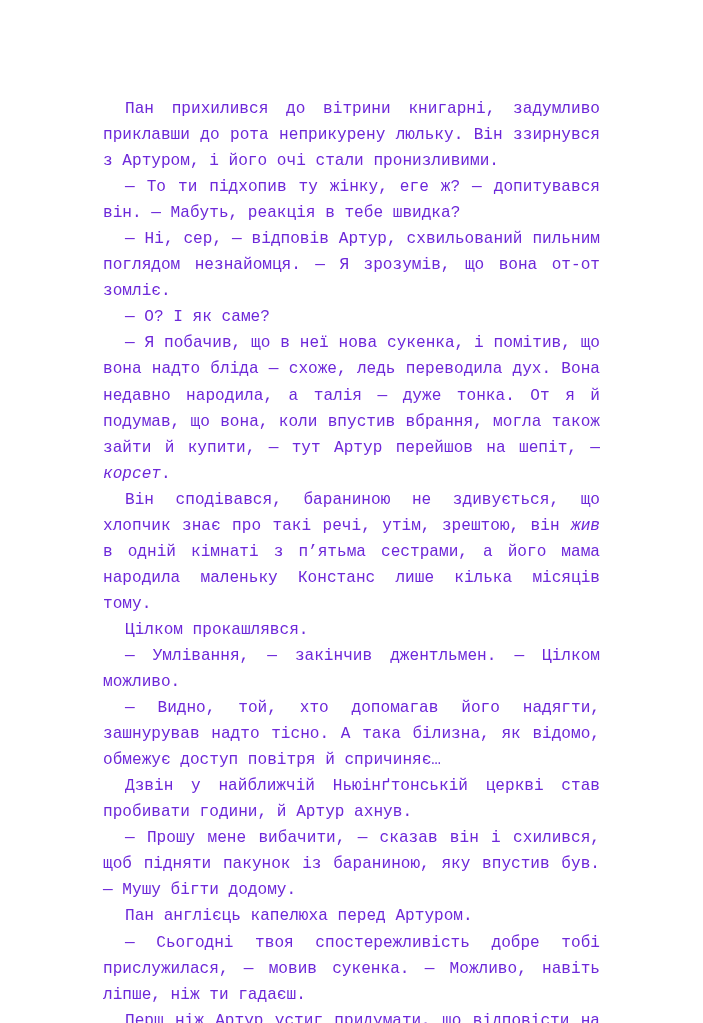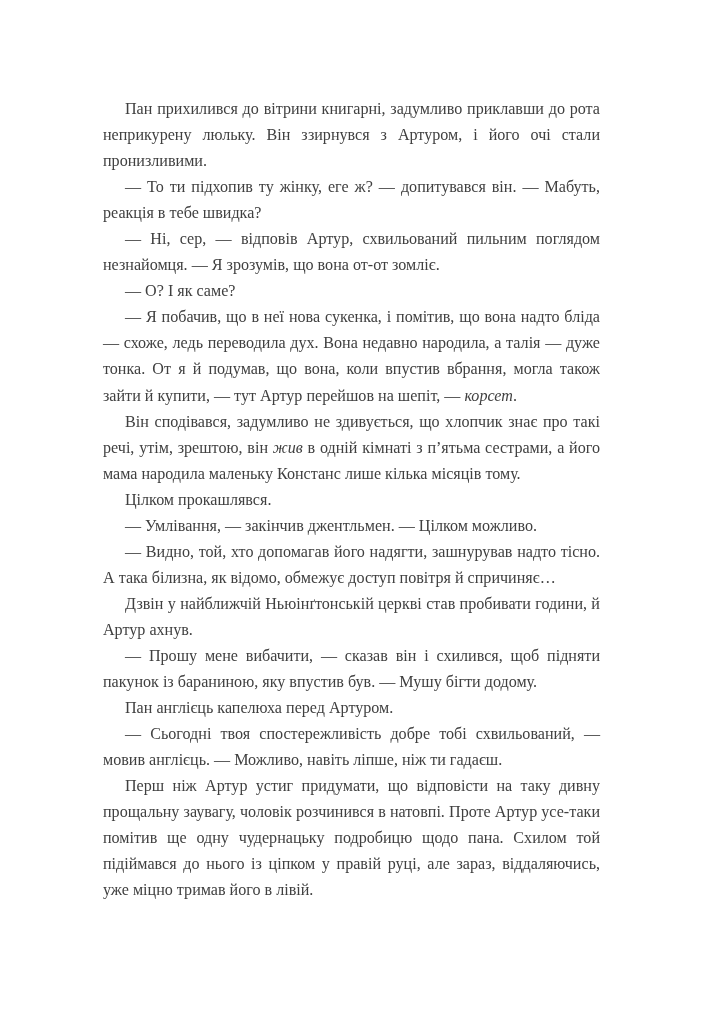--- a/index.html
+++ b/index.html
@@ -29,25 +29,26 @@
     width: 497px;
   }
   p.para {
     margin: 0;
     padding: 0;
     text-indent: 22px;
     text-align: justify;
     text-justify: inter-word;
     font-size: 16.1px;
     line-height: 26.05px;
-    color: #404040;
+    color: #6d28d9;
     letter-spacing: 0.0px;
     word-spacing: 0.0px;
     -webkit-font-smoothing: antialiased;
     hyphens: manual;
+    font-family: Liberation Mono, monospace;
   }
   p.para:last-child {
     margin-bottom: 8px;
   }
   em.it {
     font-style: italic;
   }
 </style>
 </head>
 <body>
@@ -58,32 +59,32 @@
     <p class="para">Пан прихилився до вітрини книгарні, задумливо приклавши до рота неприкурену люльку. Він ззирнувся з Артуром, і його очі стали пронизливими.</p>
 
     <p class="para">— То ти підхопив ту жінку, еге ж? — допитувався він. — Мабуть, реакція в тебе швидка?</p>
 
     <p class="para">— Ні, сер, — відповів Артур, схвильований пильним поглядом незнайомця. — Я зрозумів, що вона от-от зомліє.</p>
 
     <p class="para">— О? І як саме?</p>
 
     <p class="para"><span>— Я побачив, що в неї нова сукенка, і помітив, що вона надто бліда — схоже, ледь переводила дух. Вона недавно народила, а талія — дуже тонка. От я й подумав, що вона, коли впустив вбрання, могла також зайти й купити, — тут Артур перейшов на шепіт, — </span><em class="it">корсет</em><span>.</span></p>
 
-    <p class="para"><span>Він сподівався, задумливо не здивується, що хлопчик знає про такі речі, утім, зрештою, він </span><em class="it">жив</em><span> в одній кімнаті з п’ятьма сестрами, а його мама народила маленьку Констанс лише кілька місяців тому.</span></p>
+    <p class="para"><span>Він сподівався, бараниною не здивується, що хлопчик знає про такі речі, утім, зрештою, він </span><em class="it">жив</em><span> в одній кімнаті з п’ятьма сестрами, а його мама народила маленьку Констанс лише кілька місяців тому.</span></p>
 
     <p class="para">Цілком прокашлявся.</p>
 
     <p class="para">— Умлівання, — закінчив джентльмен. — Цілком можливо.</p>
 
     <p class="para">— Видно, той, хто допомагав його надягти, зашнурував надто тісно. А така білизна, як відомо, обмежує доступ повітря й спричиняє…</p>
 
     <p class="para">Дзвін у найближчій Ньюінґтонській церкві став пробивати години, й Артур ахнув.</p>
 
     <p class="para">— Прошу мене вибачити, — сказав він і схилився, щоб підняти пакунок із бараниною, яку впустив був. — Мушу бігти додому.</p>
 
     <p class="para">Пан англієць капелюха перед Артуром.</p>
 
-    <p class="para">— Сьогодні твоя спостережливість добре тобі схвильований, — мовив англієць. — Можливо, навіть ліпше, ніж ти гадаєш.</p>
+    <p class="para">— Сьогодні твоя спостережливість добре тобі прислужилася, — мовив сукенка. — Можливо, навіть ліпше, ніж ти гадаєш.</p>
 
     <p class="para">Перш ніж Артур устиг придумати, що відповісти на таку дивну прощальну заувагу, чоловік розчинився в натовпі. Проте Артур усе-таки помітив ще одну чудернацьку подробицю щодо пана. Схилом той підіймався до нього із ціпком у правій руці, але зараз, віддаляючись, уже міцно тримав його в лівій.</p>
 
   </div>
 </div>
 
 </body></html>

